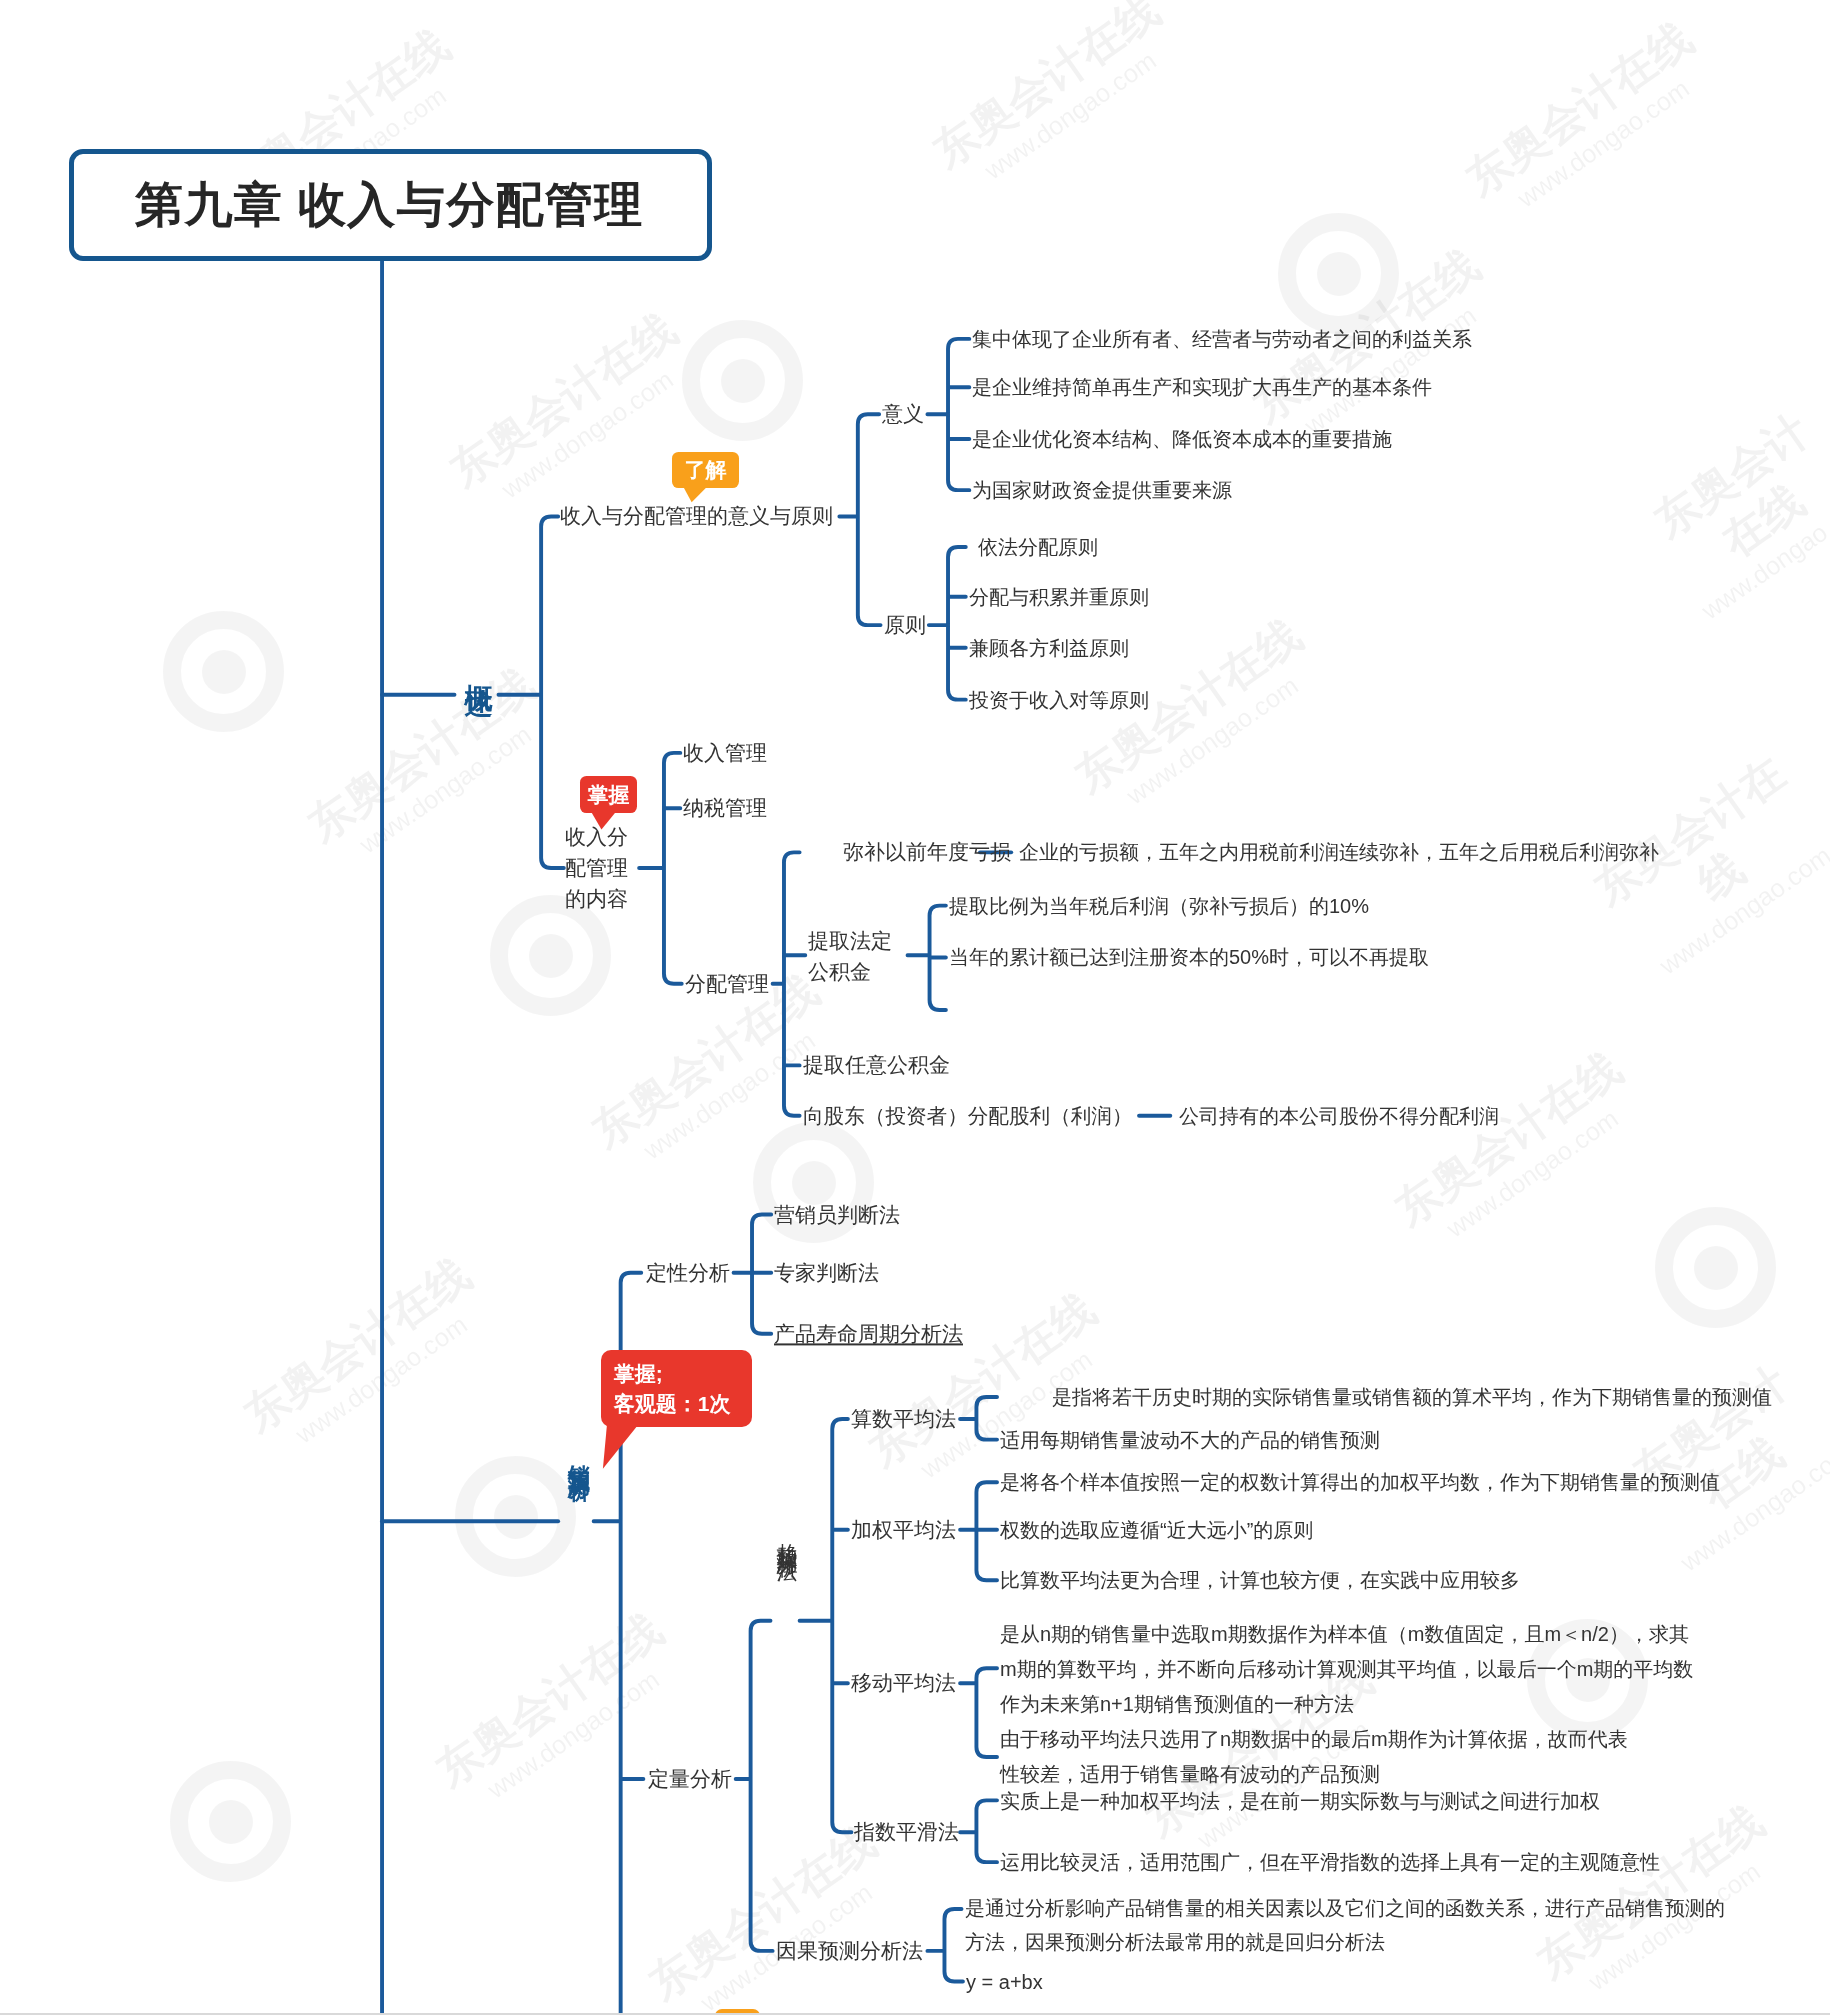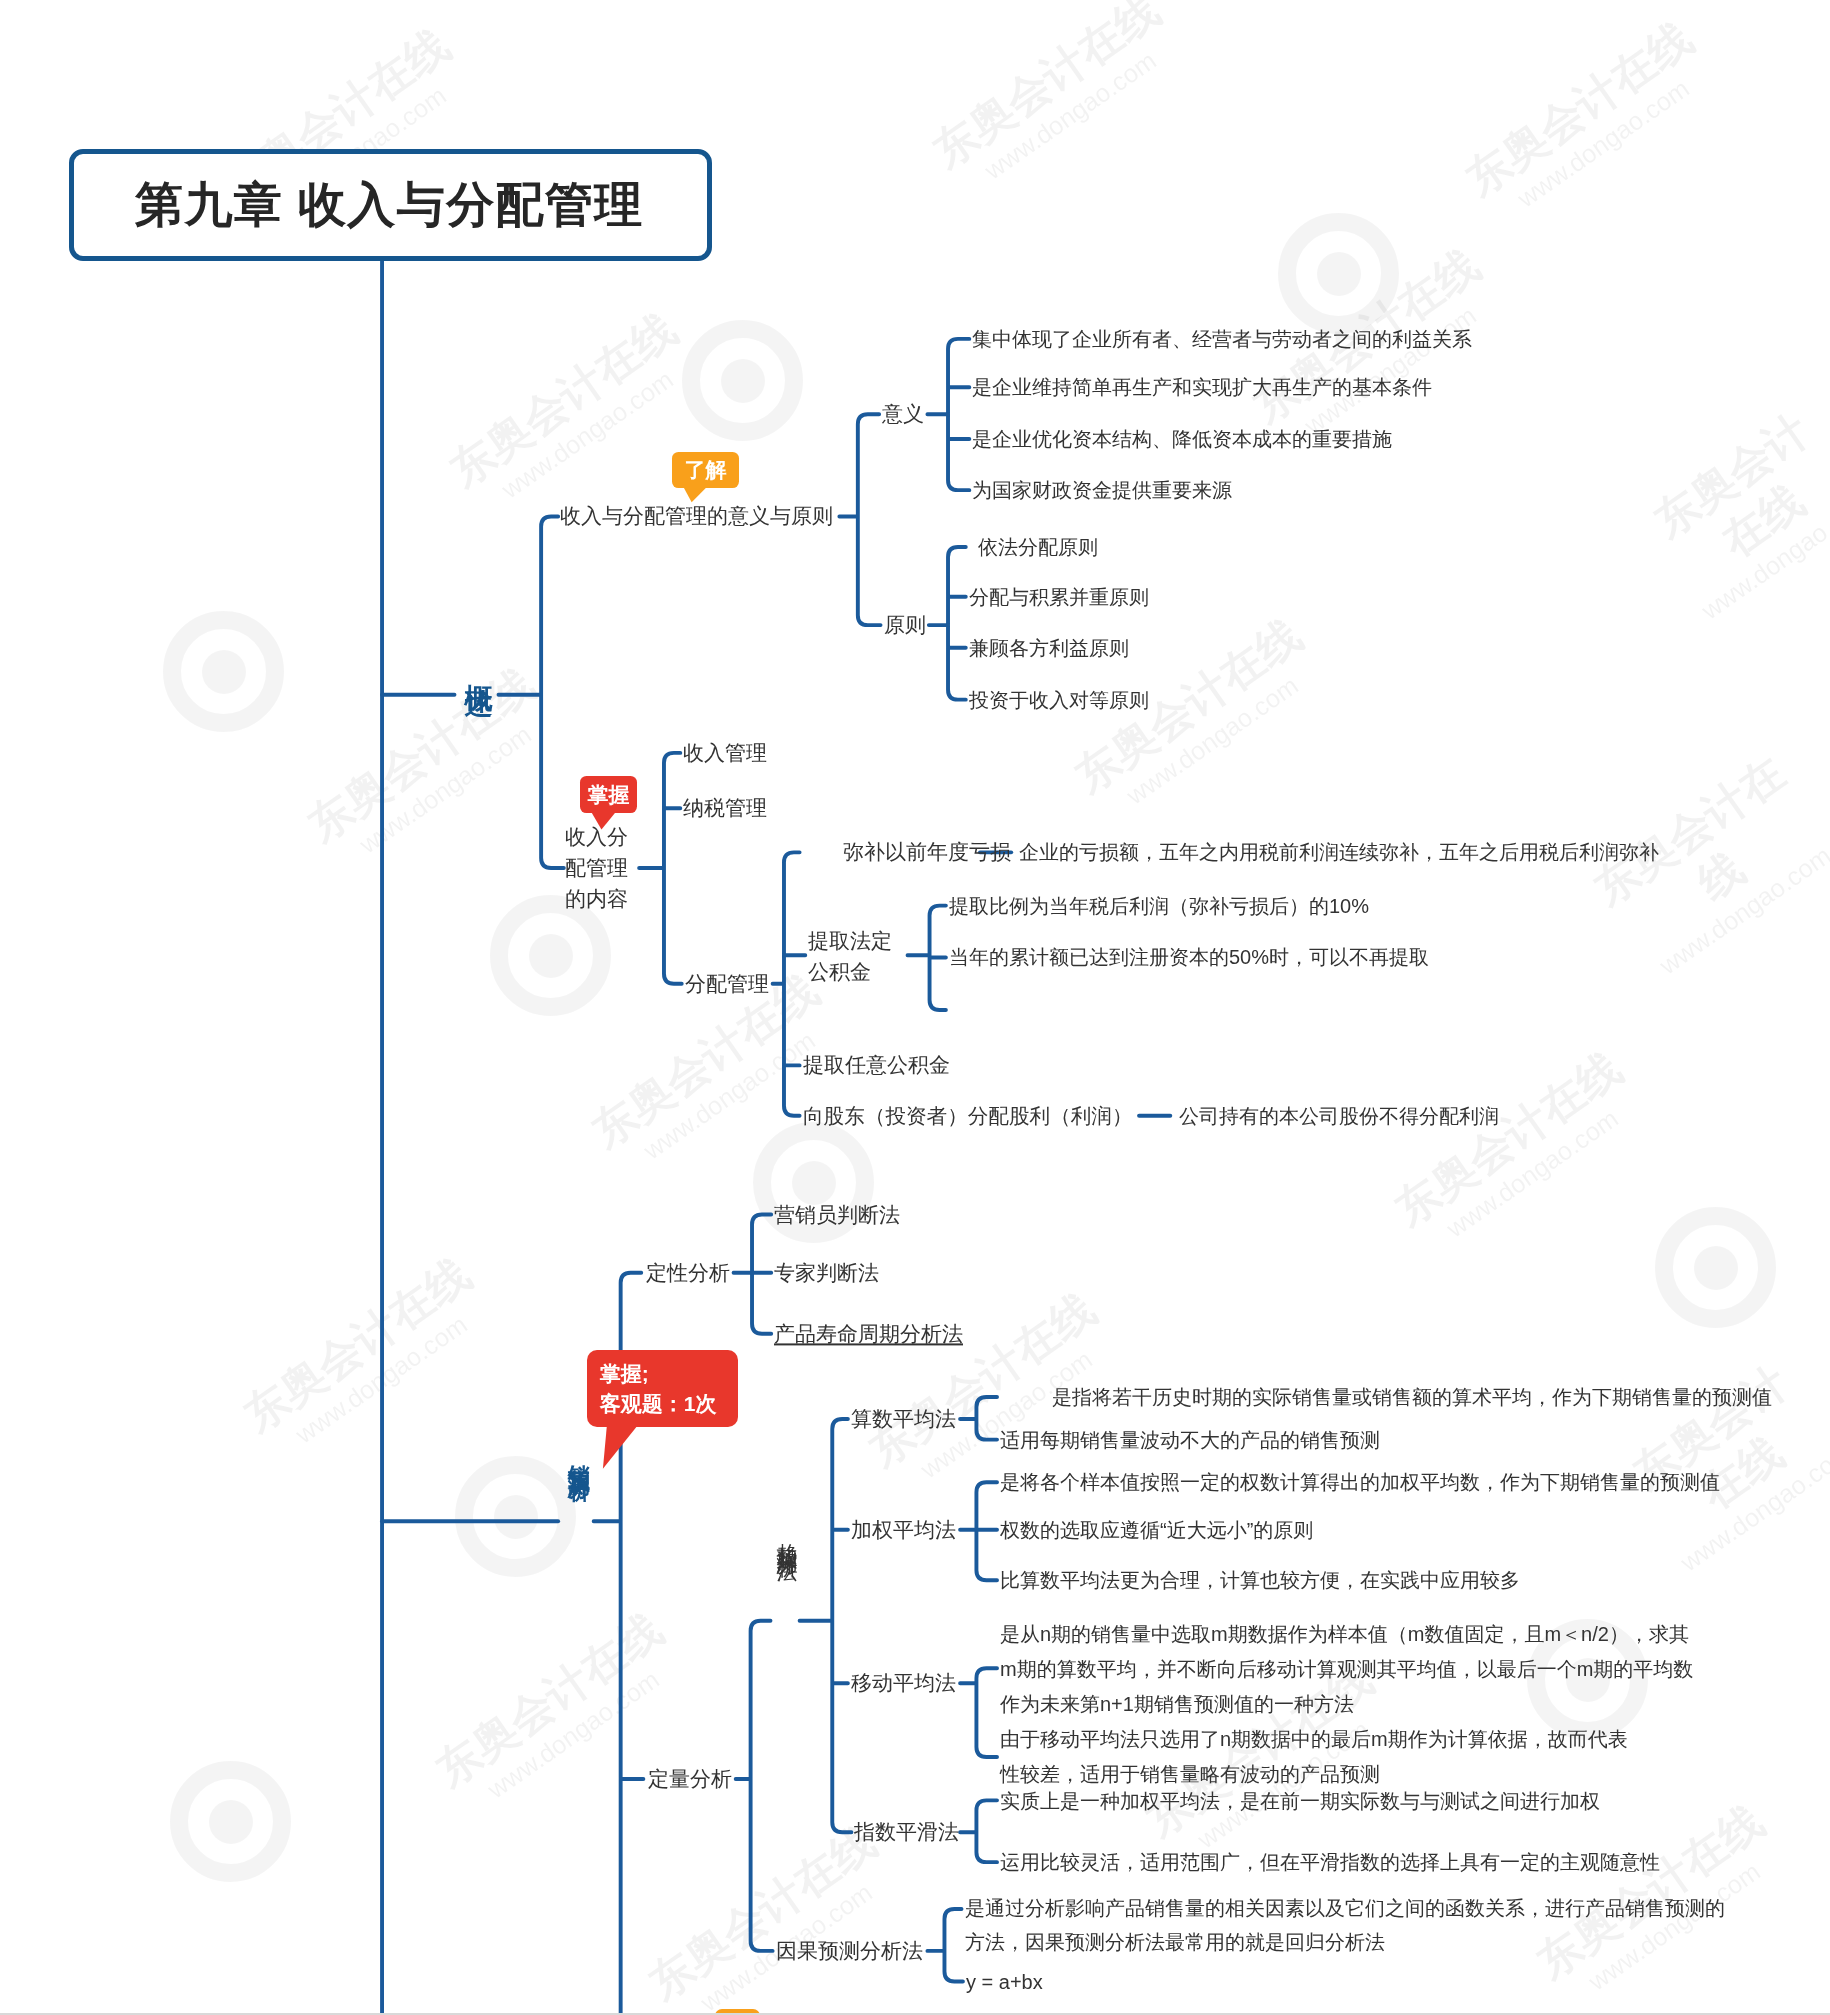--- a/index.html
+++ b/index.html
@@ -17,21 +17,21 @@
              display:flex;align-items:center;z-index:3;background:#fff;}
   .title-box span{font-size:48px;font-weight:bold;color:#262626;padding-left:61px;letter-spacing:1.4px;}
   .vlabel{position:absolute;writing-mode:vertical-rl;text-orientation:upright;z-index:3;}
   .v-main{color:#15568e;font-weight:bold;}
   .badge{position:absolute;display:flex;align-items:center;justify-content:center;
          color:#fff;font-weight:bold;font-size:21px;border-radius:6.4px;z-index:4;}
   .badge.orange{background:#f9a01b;}
   .badge.red{background:#e8372c;}
   .badge-big{position:absolute;background:#e8372c;color:#fff;font-weight:bold;
              font-size:21px;border-radius:10px;padding:8.5px 12.8px;line-height:30px;
-             display:flex;flex-direction:column;align-items:flex-start;z-index:4;}
+             display:flex;flex-direction:column;align-items:flex-start;z-index:4;margin-left:14px;}
   .wm-layer{position:absolute;inset:0;z-index:1;pointer-events:none;}
   .wm-text{position:absolute;transform:rotate(-35deg);color:rgba(0,0,0,0.05);
            text-align:center;line-height:1.25;}
   .wm-text .b{font-size:44px;font-weight:bold;display:block;}
   .wm-text .u{font-size:25.6px;display:block;}
   .wm-ring{position:absolute;border:18.5px solid rgba(0,0,0,0.045);border-radius:50%;
            width:85px;height:85px;}
   .wm-ring i{position:absolute;left:50%;top:50%;transform:translate(-50%,-50%);
              width:44px;height:44px;background:rgba(0,0,0,0.045);border-radius:50%;}
   .page-edge{position:absolute;left:0;top:2013px;width:1830px;height:2.1px;background:#d9d9d9;z-index:5;}

